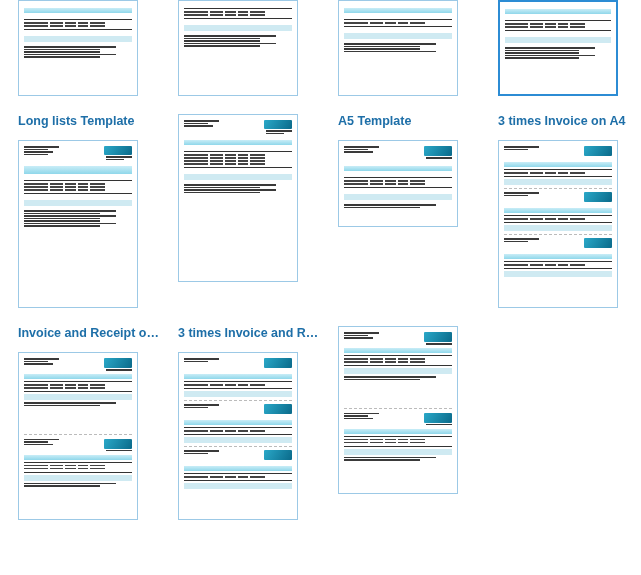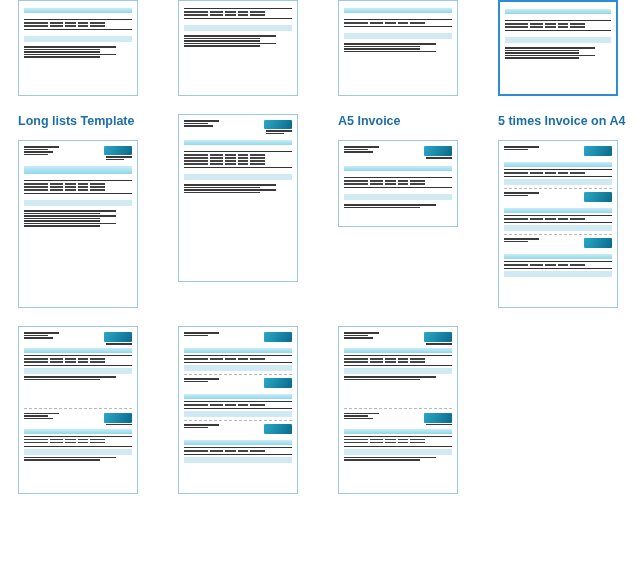--- a/index.html
+++ b/index.html
@@ -294,21 +294,21 @@
       <div class="ft">
           <div class="tl mid"></div>
           <div class="tl short"></div>
           <div class="tl mid"></div>
           <div class="tl short"></div>
         </div>
     </div>
   </div>
 
   <div class="cell">
-    <div class="label">A5 Invoice</div>
+    <div class="label">A5 Template</div>
     <div class="thumb short">
       <div class="hdr">
           <div class="hdr-l">
             <div class="tl"></div>
             <div class="tl short"></div>
             <div class="tl mid"></div>
           </div>
           <div class="hdr-r">
             <div class="logoblk"></div>
             <div class="tl"></div>
@@ -333,21 +333,21 @@
         </div>
       <div class="totline"></div>
       <div class="ft">
           <div class="tl mid"></div>
           <div class="tl short"></div>
         </div>
     </div>
   </div>
 
   <div class="cell">
-    <div class="label">5 times Invoice on A4</div>
+    <div class="label">3 times Invoice on A4</div>
     <div class="thumb tall">
       <div class="triplewrap">
         <div class="mini">
           <div class="hdr">
               <div class="hdr-l">
                 <div class="tl"></div>
                 <div class="tl short"></div>
               </div>
               <div class="hdr-r">
                 <div class="logoblk"></div>
@@ -407,20 +407,21 @@
                 <span></span>
               </div>
             </div>
           <div class="totline"></div>
         </div>
       </div>
     </div>
   </div>
 
   <div class="cell">
+    <div class="label">Invoice and Receipt o…</div>
     <div class="thumb tall">
       <div class="doublewrap">
         <div class="mini" style="flex:1">
           <div class="hdr">
               <div class="hdr-l">
                 <div class="tl"></div>
                 <div class="tl short"></div>
                 <div class="tl mid"></div>
               </div>
               <div class="hdr-r">
@@ -484,20 +485,21 @@
           <div class="ft">
               <div class="tl mid"></div>
               <div class="tl short"></div>
             </div>
         </div>
       </div>
     </div>
   </div>
 
   <div class="cell">
+    <div class="label">3 times Invoice and R…</div>
     <div class="thumb tall">
       <div class="triplewrap">
         <div class="mini">
           <div class="hdr">
               <div class="hdr-l">
                 <div class="tl"></div>
                 <div class="tl short"></div>
               </div>
               <div class="hdr-r">
                 <div class="logoblk"></div>

